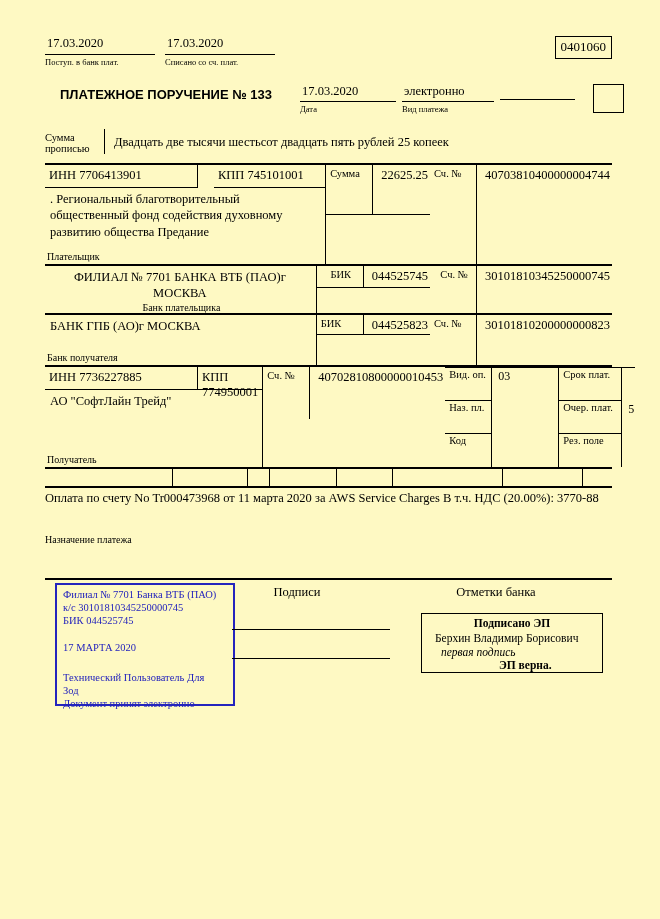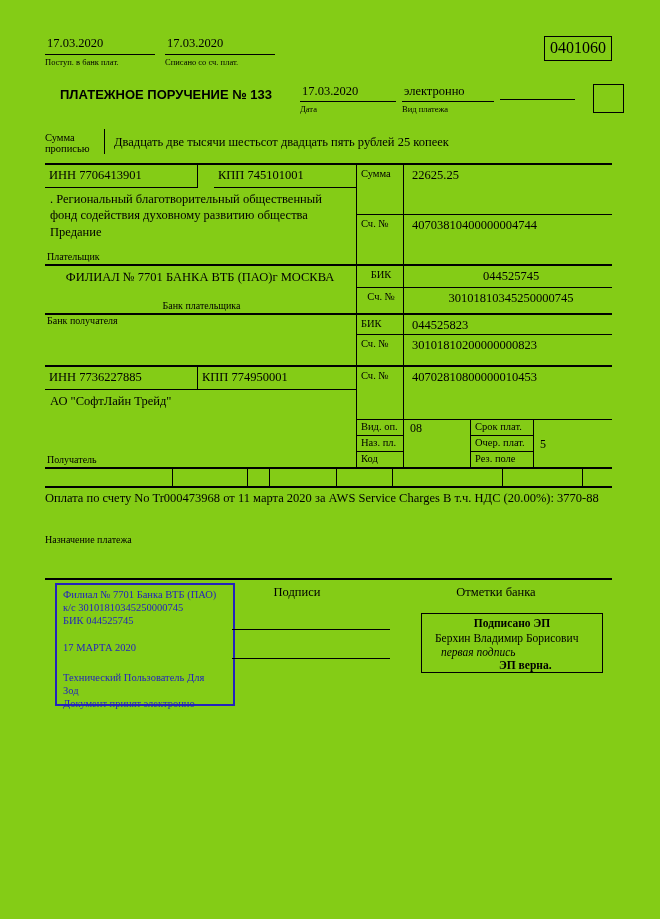--- a/index.html
+++ b/index.html
@@ -1,45 +1,45 @@
 <!DOCTYPE html>
 <html><head>
 <meta charset="utf-8">
 <style>
   html,body { margin:0; padding:0; background:#888; }
   .page {
-    position:relative; width:660px; height:919px; background:#84cc16;
+    position:relative; width:660px; height:919px; background:#fef9c3;
     font-family:"Liberation Serif","DejaVu Serif",serif; color:#000;
     overflow:hidden; margin:0 auto;
   }
   .abs { position:absolute; }
   
   .hdr-row1 { top:36px; left:45px; width:567px; display:flex; align-items:flex-start; }
   .datefield { margin-right:10px; }
   .dval { font-size:12.5px; border-bottom:1.5px solid #000; padding:0 2px 3px 2px; width:106px; }
   .dlabel { font-size:8.5px; padding-top:2px; }
   .spacer { flex:1; }
-  .codebox { border:1.5px solid #000; font-size:16px; padding:2px 5px 3px 5px; }
+  .codebox { border:1.5px solid #000; font-size:13px; padding:2px 5px 3px 5px; }
   .hdr-row2 { top:84px; left:60px; width:567px; height:34px; }
   .doc-title { position:absolute; left:0; top:3px; font-family:"Liberation Sans","DejaVu Sans",sans-serif; font-weight:bold; font-size:13px; }
   .f-date { position:absolute; left:240px; top:0; width:96px; }
   .f-kind { position:absolute; left:342px; top:0; width:92px; }
   .f-extline { position:absolute; left:440px; top:15px; width:75px; border-top:1px solid #000; }
   .f-val { font-size:12.5px; border-bottom:1px solid #000; padding:0 2px 2px 2px; }
   .f-lab { font-size:8.5px; padding-top:2px; }
   .sq { position:absolute; left:533px; top:0px; width:29px; height:27px; border:1px solid #000; }
   
   .words { top:119px; left:45px; width:567px; height:44px; display:flex;align-items:center; }
   .words-label { width:60px; border-right:1px solid #000; font-size:10.5px; padding-top:3px; box-sizing:border-box; }
   .words-value { flex:1; font-size:12.5px; padding:2px 0 0 9px; }
   
   .table { top:163px; left:45px; width:567px; border-top:2px solid #000; }
   .sec { display:flex; border-bottom:2px solid #000; box-sizing:border-box; }
   .sec-left { width:312px; border-right:1px solid #000; box-sizing:border-box; display:flex; flex-direction:column; }
-  .sec-right { flex:1; display:flex; flex-direction:column; }
+  .sec-right { flex:1; display:flex; flex-direction:row; }
   .cellrow { display:flex; box-sizing:border-box; }
   .bb { border-bottom:1px solid #000; }
   .br { border-right:1px solid #000; }
   .cell { box-sizing:border-box; font-size:12.5px; padding:3px 4px 2px 4px; }
   .cell-inn { width:153px; }
   .cell-kpp { flex:1; }
   .lcell { width:47px; box-sizing:border-box; border-right:1px solid #000; font-size:10.5px; padding:3px 2px 2px 4px; }
   .vcell { flex:1; font-size:12.5px; padding:3px 2px 2px 8px; box-sizing:border-box; }
   .name { flex:1; font-size:12.5px; line-height:1.3; padding:3px 6px 0 5px; }
   .seclab { font-size:10px; padding:0 0 2px 2px; }
@@ -148,20 +148,21 @@
         </div>
         <div class="cellrow" style="flex:1;">
           <div class="lcell">Сч. №</div>
           <div class="vcell">30101810345250000745</div>
         </div>
       </div>
     </div>
 
     <div class="sec" style="height:52px;">
       <div class="sec-left">
+        <div class="name">БАНК ГПБ (АО)г МОСКВА</div>
         <div class="seclab">Банк получателя</div>
       </div>
       <div class="sec-right">
         <div class="cellrow bb" style="height:20px;">
           <div class="lcell">БИК</div>
           <div class="vcell">044525823</div>
         </div>
         <div class="cellrow" style="flex:1;">
           <div class="lcell">Сч. №</div>
           <div class="vcell">30101810200000000823</div>
@@ -179,21 +180,21 @@
         <div class="seclab">Получатель</div>
       </div>
       <div class="sec-right">
         <div class="cellrow" style="height:52px;">
           <div class="lcell">Сч. №</div>
           <div class="vcell">40702810800000010453</div>
         </div>
         <div class="opgrid">
           <div class="oprow">
             <div class="op-l1 bb">Вид. оп.</div>
-            <div class="op-v1">08</div>
+            <div class="op-v1">03</div>
             <div class="op-l2 bb">Срок плат.</div>
             <div class="op-v2"></div>
           </div>
           <div class="oprow">
             <div class="op-l1 bb">Наз. пл.</div>
             <div class="op-v1"></div>
             <div class="op-l2 bb">Очер. плат.</div>
             <div class="op-v2">5</div>
           </div>
           <div class="oprow">

